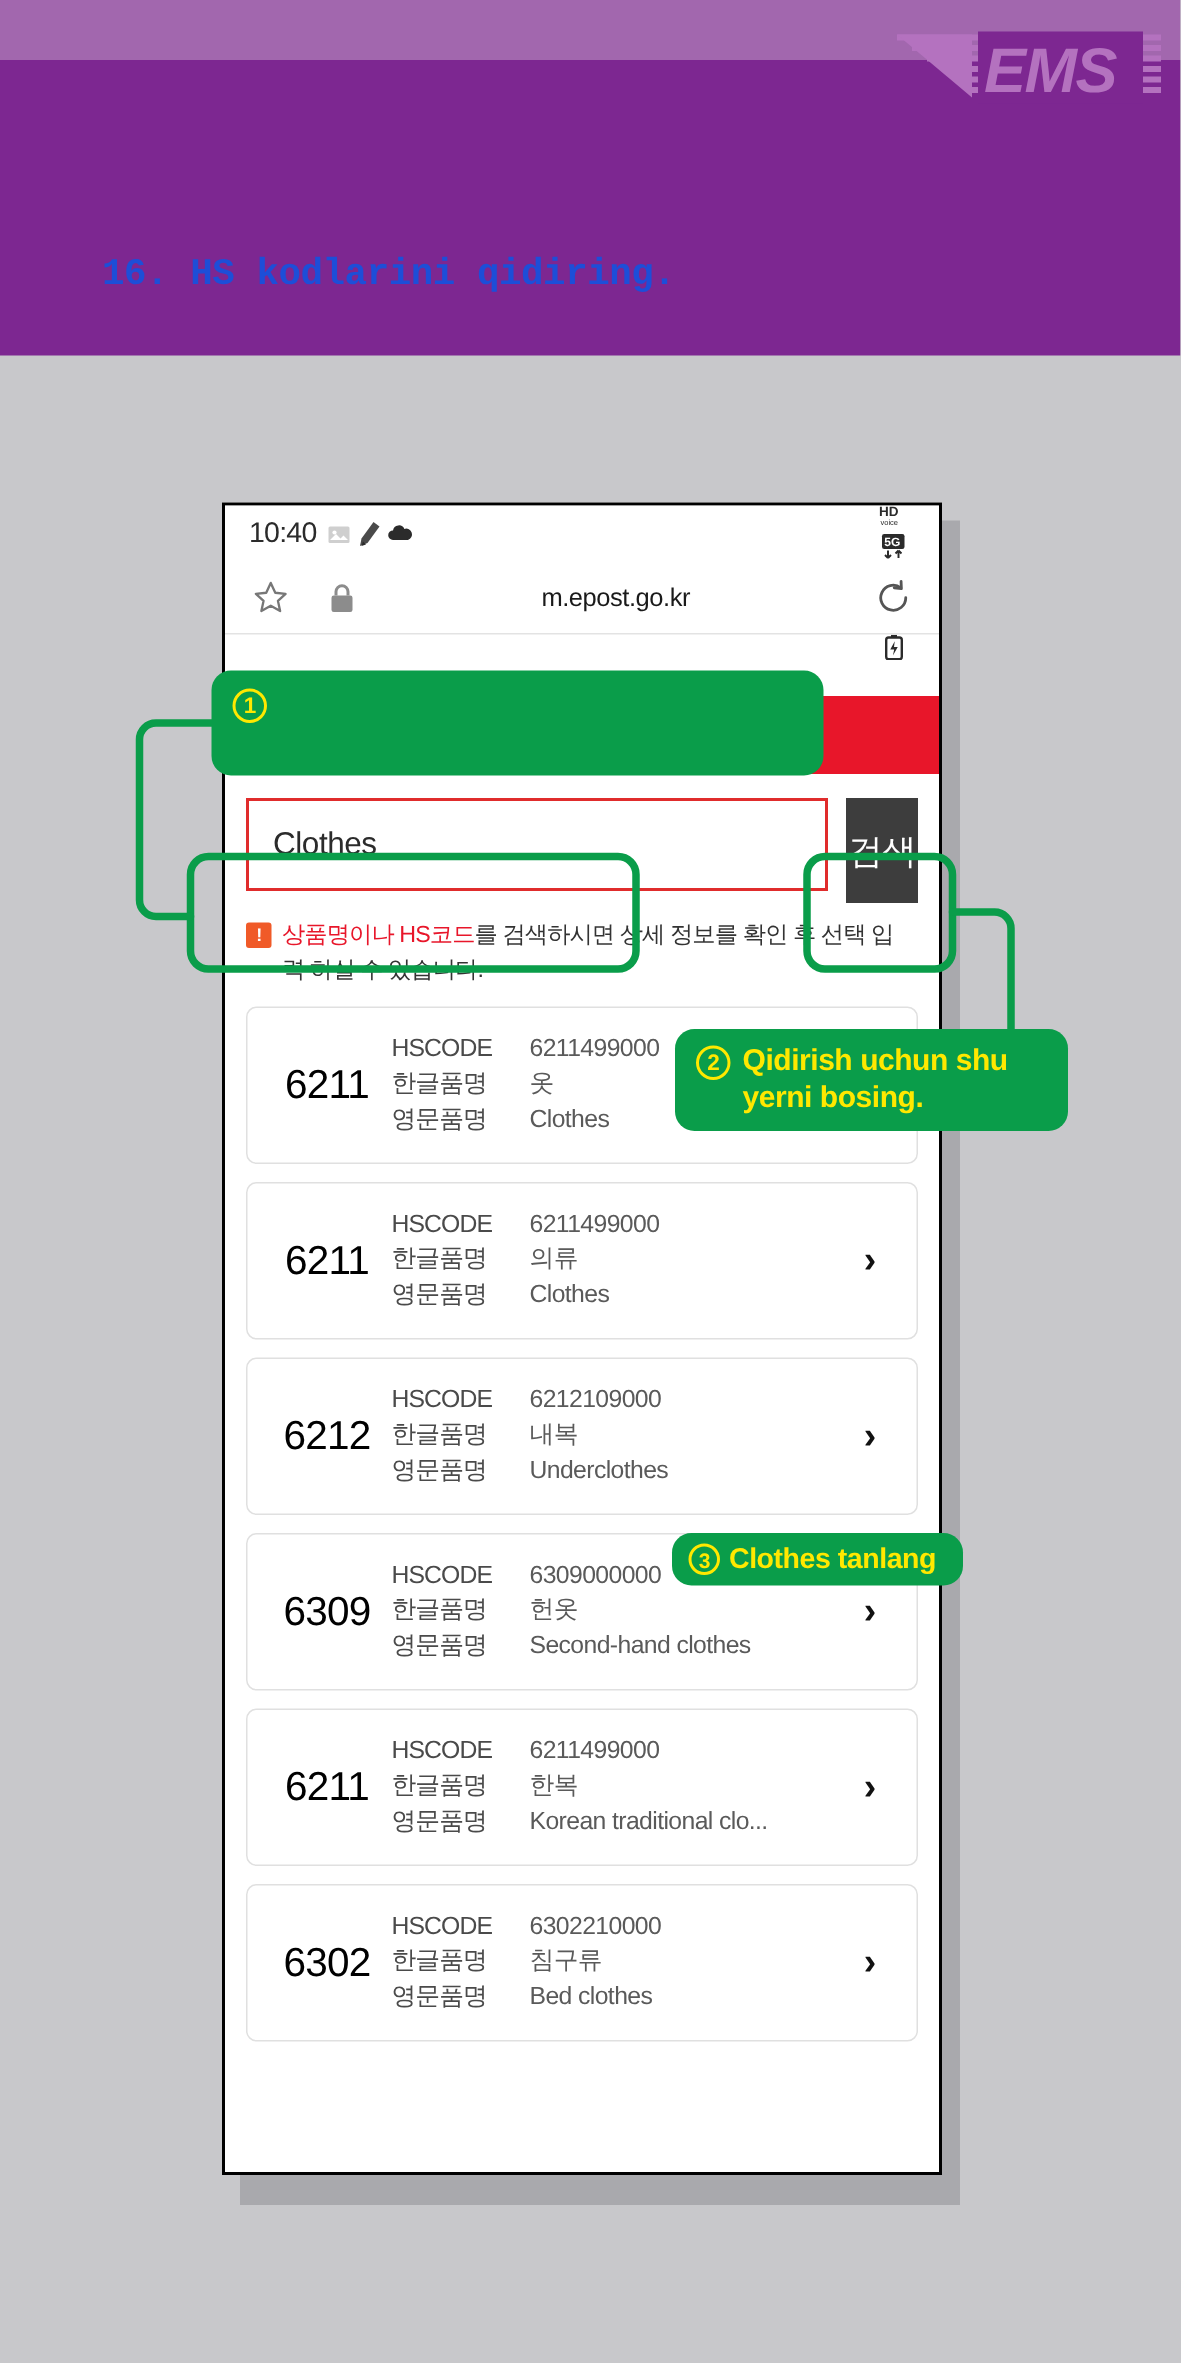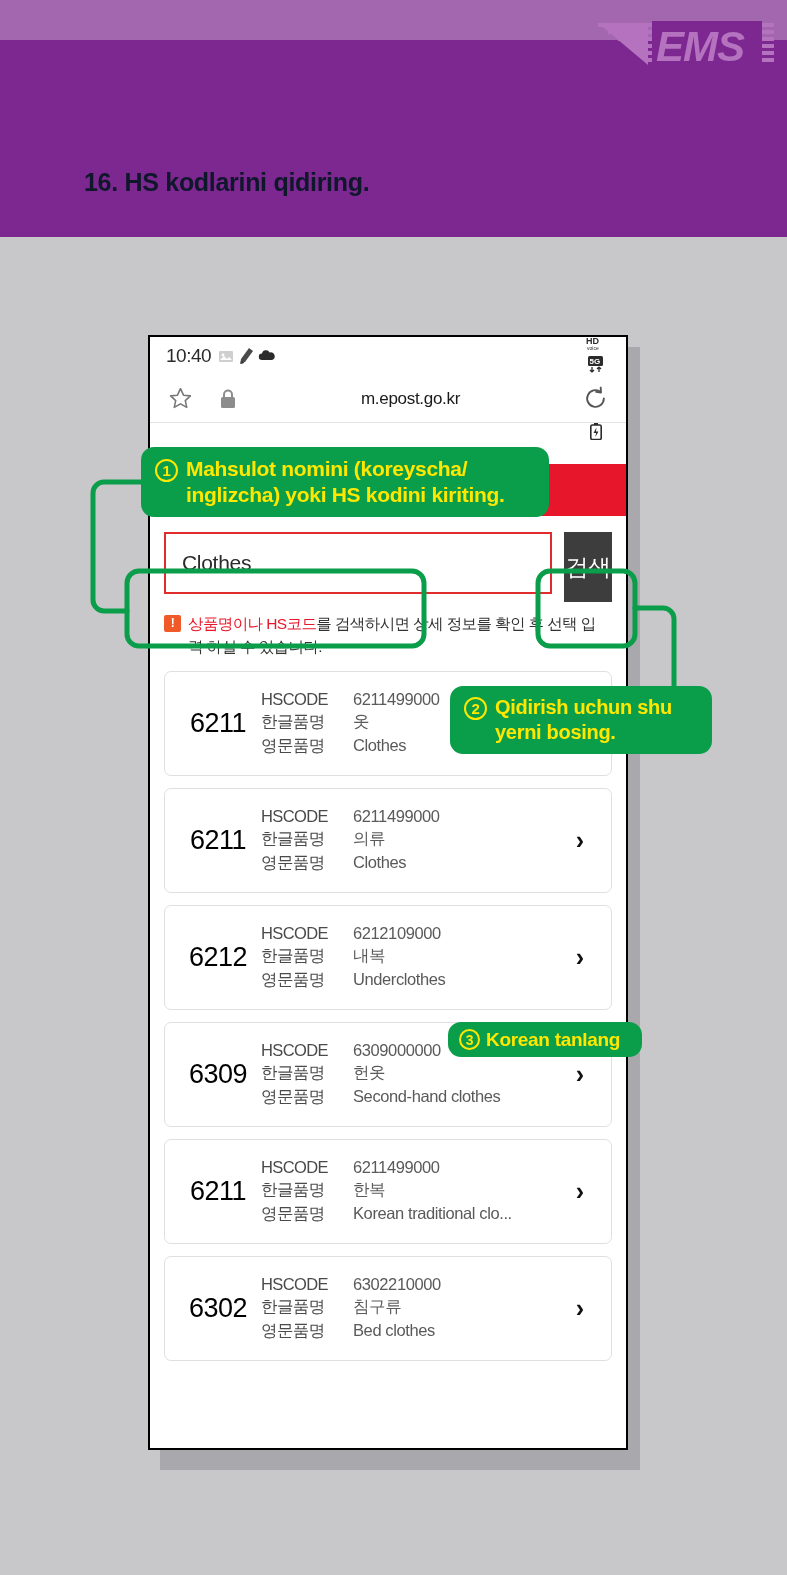--- a/index.html
+++ b/index.html
@@ -28,26 +28,27 @@
   .hdr-dark {
     position: absolute; left: 0; top: 40px;
     width: 787px; height: 197px;
     background: #7d2791;
   }
   .ems-logo {
     position: absolute; left: 596px; top: 19px;
     width: 180px; height: 52px;
   }
   .page-title {
-    position: absolute; left: 84px; top: 168px;
-    color: #0f172a;
+    position: absolute; left: 68px; top: 168px;
+    color: #1d4ed8;
     font-size: 25px;
     font-weight: bold;
     letter-spacing: -0.3px;
     white-space: nowrap;
+    font-family: Liberation Mono, monospace;
   }
 
   
   .phone-shadow {
     position: absolute;
     left: 160px; top: 347px;
     width: 480px; height: 1123px;
     background: #a9a9ad;
   }
   .phone {
@@ -523,32 +524,28 @@
 
     <rect x="538" y="571" width="97" height="75" rx="12" ry="12" fill="none" stroke="#0a9d4a" stroke-width="5"></rect>
 
     <path d="M141 482 H104 a11 11 0 0 0 -11 11 V600 a11 11 0 0 0 11 11 H127" fill="none" stroke="#0a9d4a" stroke-width="5" stroke-linecap="round"></path>
 
     <path d="M635 608 H663 a11 11 0 0 1 11 11 V686" fill="none" stroke="#0a9d4a" stroke-width="5" stroke-linecap="round"></path>
   </svg>
 
   <div class="callout" id="callout1">
     <span class="num">1</span>
-    <span class="callout-text">
-      <span>Mahsulot nomini (koreyscha/</span><br>
-      <span>inglizcha) yoki HS kodini kiriting.</span>
-    </span>
   </div>
 
   <div class="callout" id="callout2">
     <span class="num">2</span>
     <span class="callout-text">
       <span>Qidirish uchun shu</span><br>
       <span>yerni bosing.</span>
     </span>
   </div>
 
   <div class="callout" id="callout3">
     <span class="num">3</span>
-    <span class="callout-text">Korean tanlang</span>
+    <span class="callout-text">Clothes tanlang</span>
   </div>
 
 </div>
 
 </body></html>

